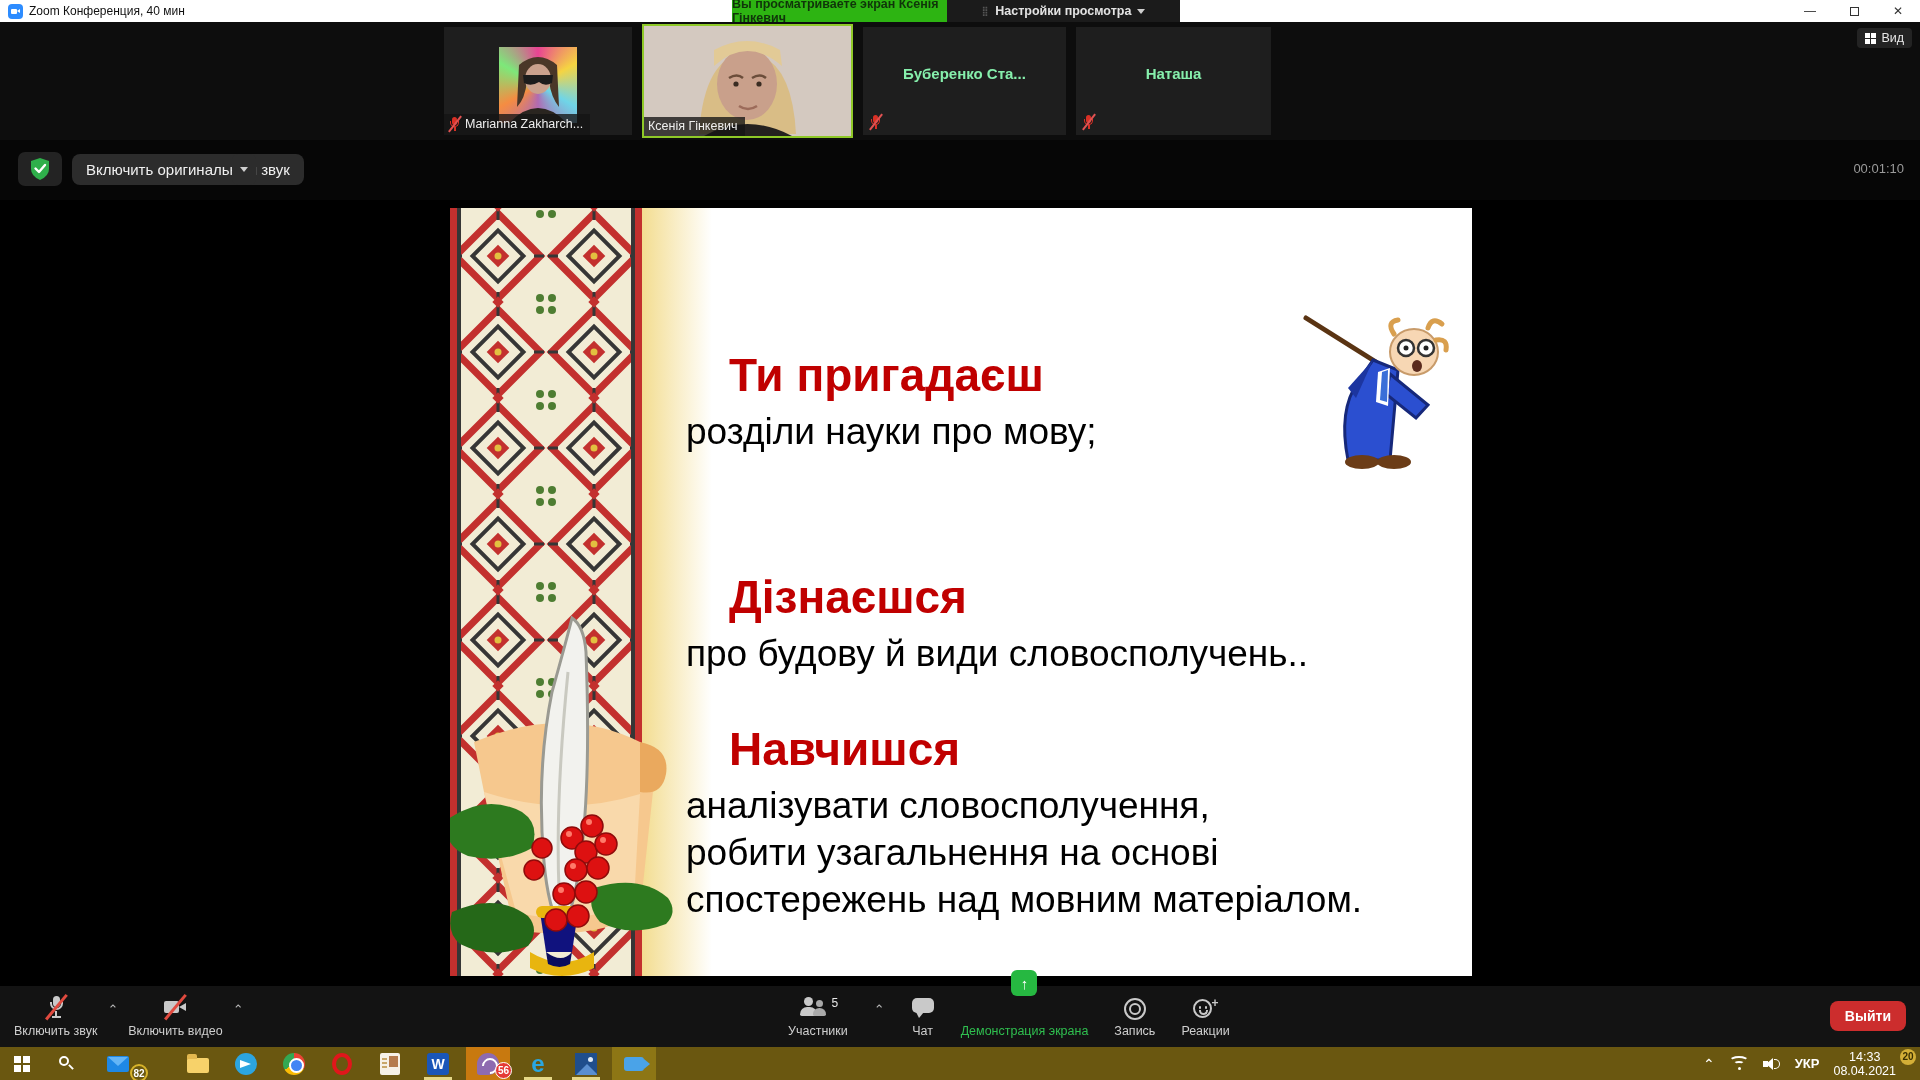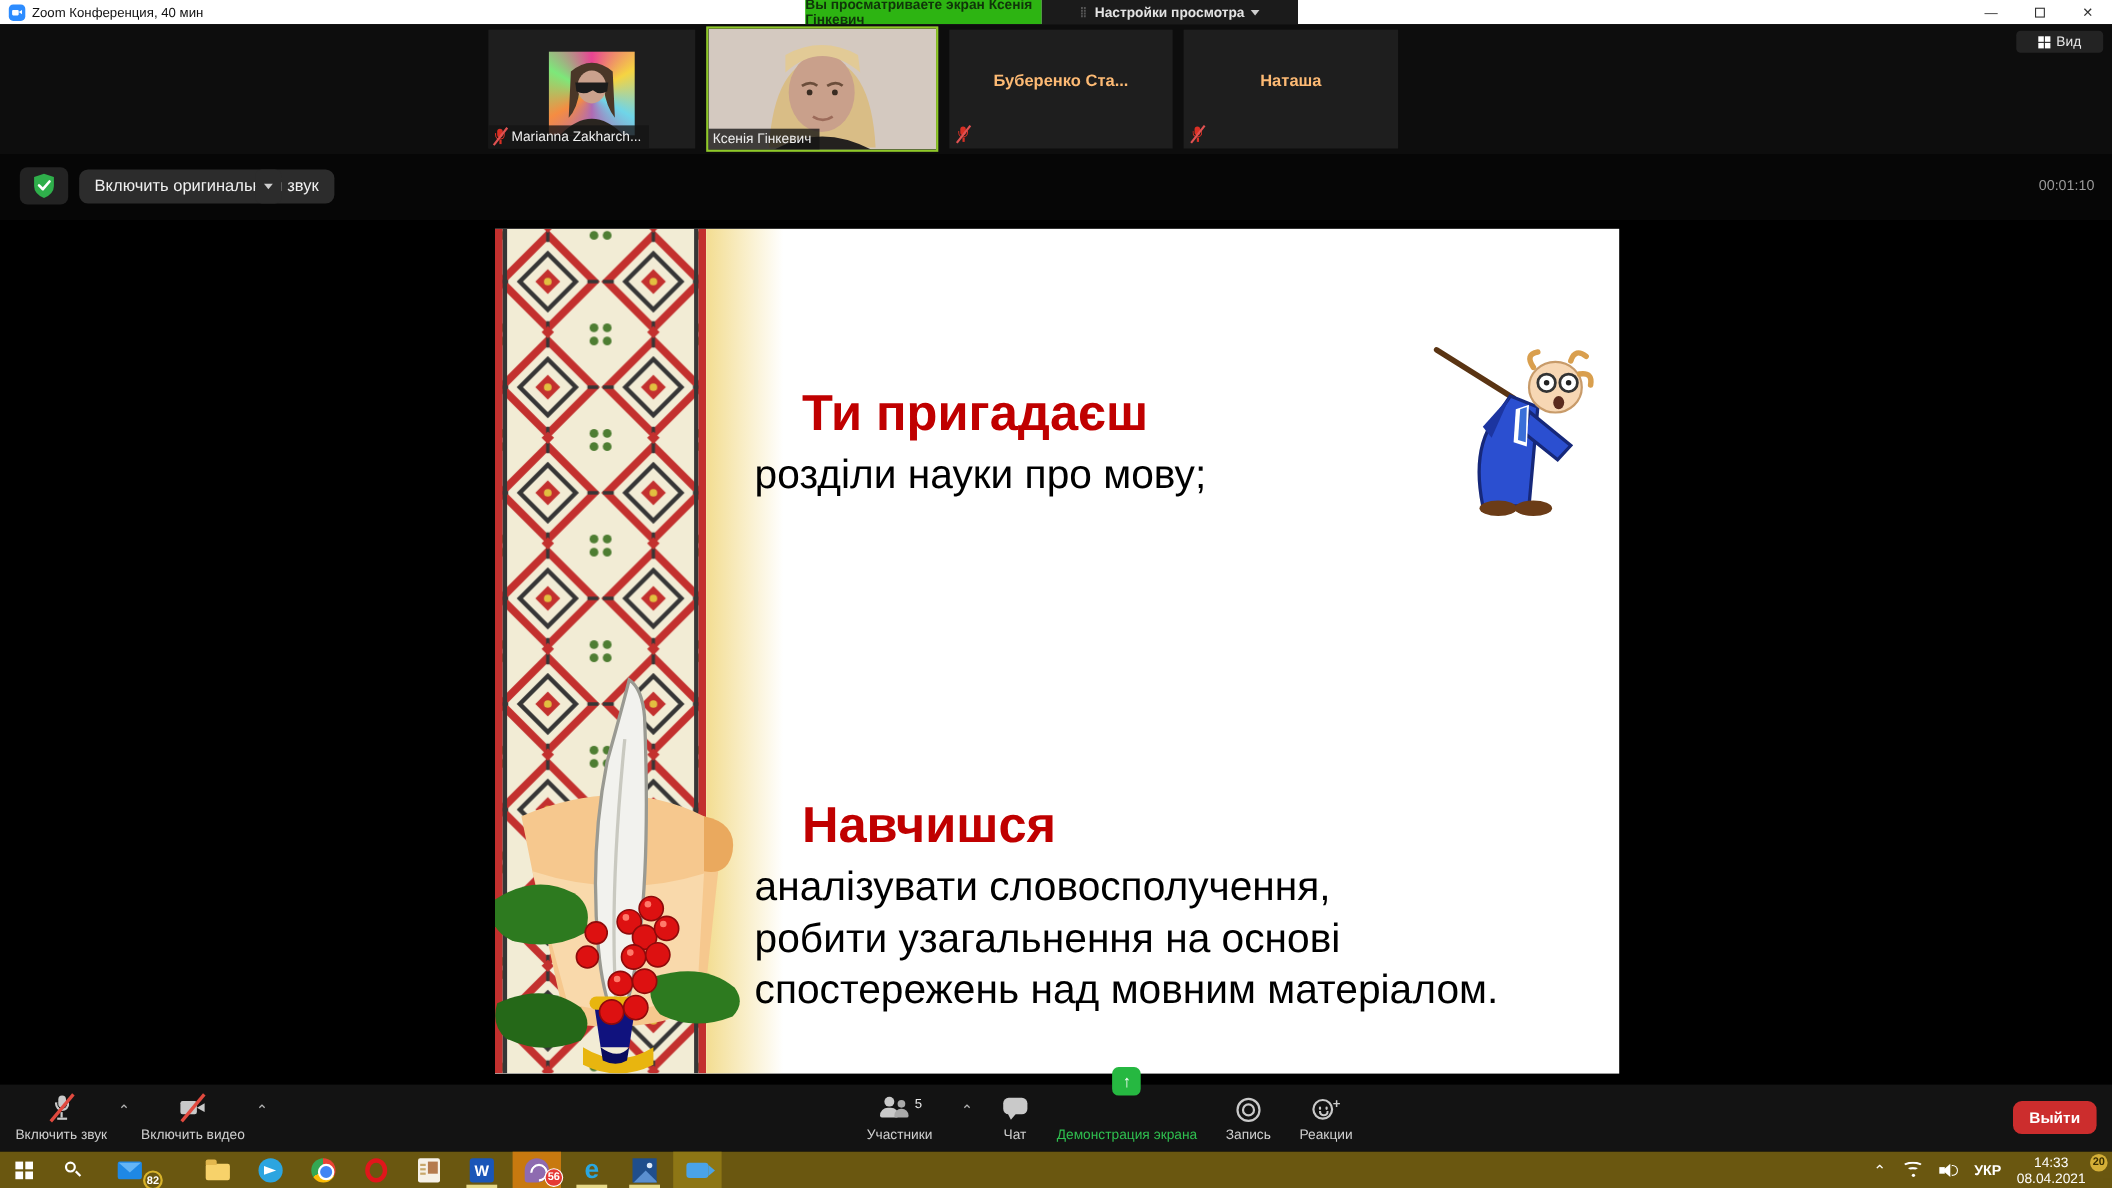--- a/index.html
+++ b/index.html
@@ -20,38 +20,38 @@
                    color:#e3e3e3; font-size:12.5px; font-weight:bold; display:flex; align-items:center; justify-content:center; gap:6px; }
   #view-settings .grip { color:#555; font-size:9px; letter-spacing:1px; }
   .caret-down { width:0; height:0; border-left:4px solid transparent; border-right:4px solid transparent; border-top:5px solid #cfcfcf; display:inline-block; }
   #win-controls { position:absolute; right:0; top:0; height:22px; display:flex; }
   #win-controls .wbtn { width:44px; height:22px; display:flex; align-items:center; justify-content:center; color:#333; font-size:12px; }
   #win-controls .box { width:9px; height:9px; border:1.2px solid #333; }
 
   
   #strip { position:absolute; left:0; top:22px; width:1920px; height:118px; background:#0d0d0d; }
   .tile { position:absolute; top:5px; height:108px; background:#1e1e1e; overflow:hidden; }
-  .tile .cname { position:absolute; left:0; right:0; top:38px; text-align:center; color:#fdba74; font-size:15px; font-weight:bold; }
+  .tile .cname { position:absolute; left:0; right:0; top:38px; text-align:center; color:#86efac; font-size:15px; font-weight:bold; }
   .tile .chip { position:absolute; left:0; bottom:0; background:rgba(20,20,20,.78); color:#eee; font-size:12.5px;
                 padding:2px 7px 3px 4px; display:flex; align-items:center; gap:4px; }
   .tile .mic-corner { position:absolute; left:6px; bottom:5px; }
   .tile.active { top:2px; height:114px; border:2px solid #8fc928; }
   .micoff { position:relative; width:13px; height:16px; display:inline-block; }
   .micoff .body { position:absolute; left:4px; top:1px; width:5px; height:8px; background:#d93025; border-radius:2.5px; }
   .micoff .arc { position:absolute; left:2px; top:5px; width:9px; height:6px; border:1.5px solid #d93025; border-top:none; border-radius:0 0 7px 7px; }
   .micoff .stem { position:absolute; left:6px; top:11px; width:1.5px; height:4px; background:#d93025; }
   .micoff .slash { position:absolute; left:6px; top:-2px; width:1.8px; height:20px; background:#e05252; transform:rotate(38deg); }
   
   .avatar { position:absolute; left:55px; top:20px; width:78px; height:76px;
             background:conic-gradient(#e84393,#f5d442,#6fd5e8,#b06ab3,#f58c42,#7de87a,#e84393); }
   .avatar svg { position:absolute; left:0; top:0; }
   
   .vidperson { position:absolute; inset:0; }
   #view-btn { position:absolute; right:8px; top:6px; color:#e8e8e8; font-size:12.5px; background:rgba(40,40,40,.85);
-              border-radius:4px; padding:3px 20px; display:flex; align-items:center; gap:5px; }
+              border-radius:4px; padding:3px 8px; display:flex; align-items:center; gap:5px; }
   .grid-icon { display:inline-block; width:11px; height:11px;
                background:linear-gradient(#fff,#fff) 0 0/5px 5px no-repeat, linear-gradient(#fff,#fff) 6px 0/5px 5px no-repeat,
                           linear-gradient(#fff,#fff) 0 6px/5px 5px no-repeat, linear-gradient(#fff,#fff) 6px 6px/5px 5px no-repeat; }
 
   
   #subbar { position:absolute; left:0; top:140px; width:1920px; height:60px; background:#060606; }
   #shield-chip { position:absolute; left:18px; top:12px; width:44px; height:34px; background:#232323; border-radius:7px;
                  display:flex; align-items:center; justify-content:center; }
   #orig-sound { position:absolute; left:72px; top:14px; height:31px; background:#2c2c2c; border:none; border-radius:8px;
                 color:#f0f0f0; font-size:15px; padding:0 14px; font-family:"Liberation Sans",sans-serif; }
@@ -302,20 +302,24 @@
         <rect x="7" y="0" width="4" height="768" fill="#363636"></rect>
         <rect x="181" y="0" width="4" height="768" fill="#363636"></rect>
         <rect x="185" y="0" width="7" height="768" fill="#c3302e"></rect>
       </svg>
       <div id="ornament-fade"></div>
 
       <div class="sec" id="sec1">
         <div class="hd">Ти пригадаєш</div>
         <div class="ln">розділи науки про мову;</div>
       </div>
+      <div class="sec" id="sec2">
+        <div class="hd">Дізнаєшся</div>
+        <div class="ln">про будову й види словосполучень..</div>
+      </div>
       <div class="sec" id="sec3">
         <div class="hd">Навчишся</div>
         <div class="ln">аналізувати словосполучення,</div>
         <div class="ln">робити узагальнення на основі</div>
         <div class="ln">спостережень над мовним матеріалом.</div>
       </div>
 
       <svg id="teacher" width="180" height="160" viewBox="0 0 180 160">
         <line x1="28" y1="8" x2="98" y2="52" stroke="#5a3413" stroke-width="5" stroke-linecap="round"></line>
         <path d="M95 50 L120 60 L112 150 L70 150 Q60 100 80 72 Z" fill="#2b4fd0" stroke="#16287a" stroke-width="3"></path>

